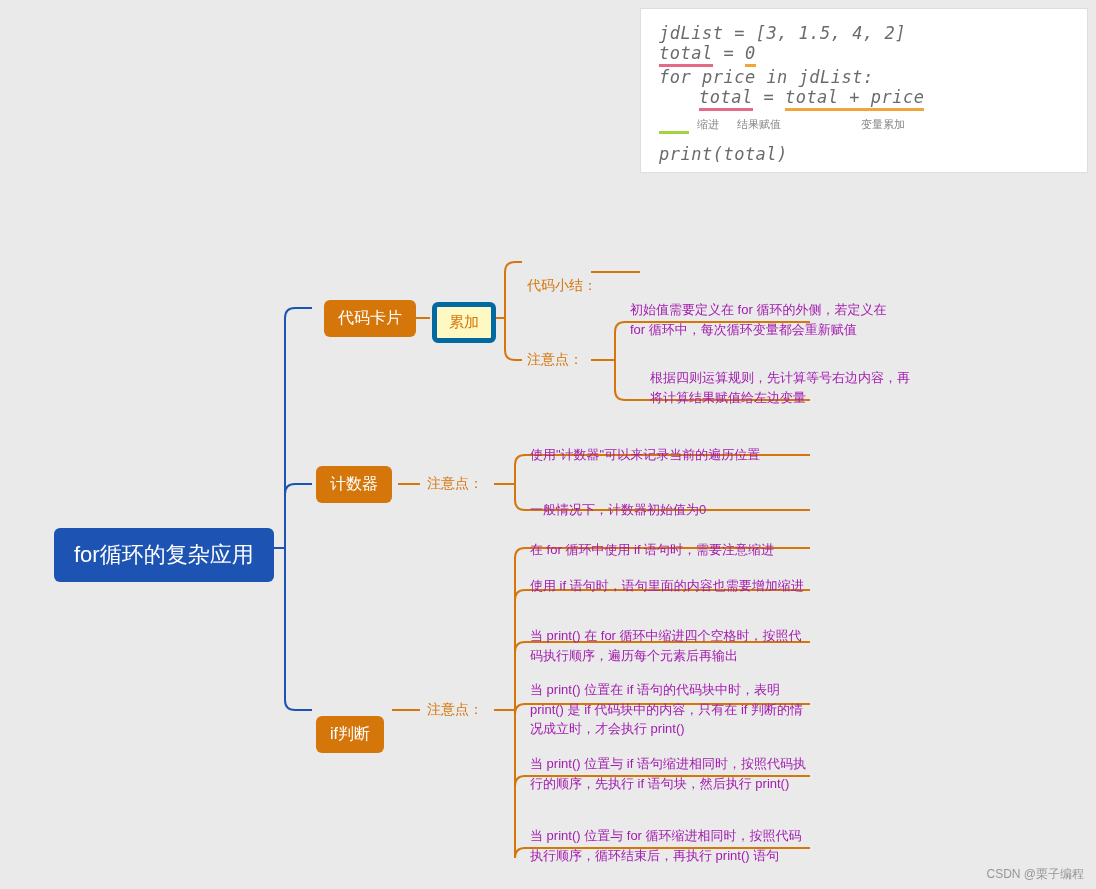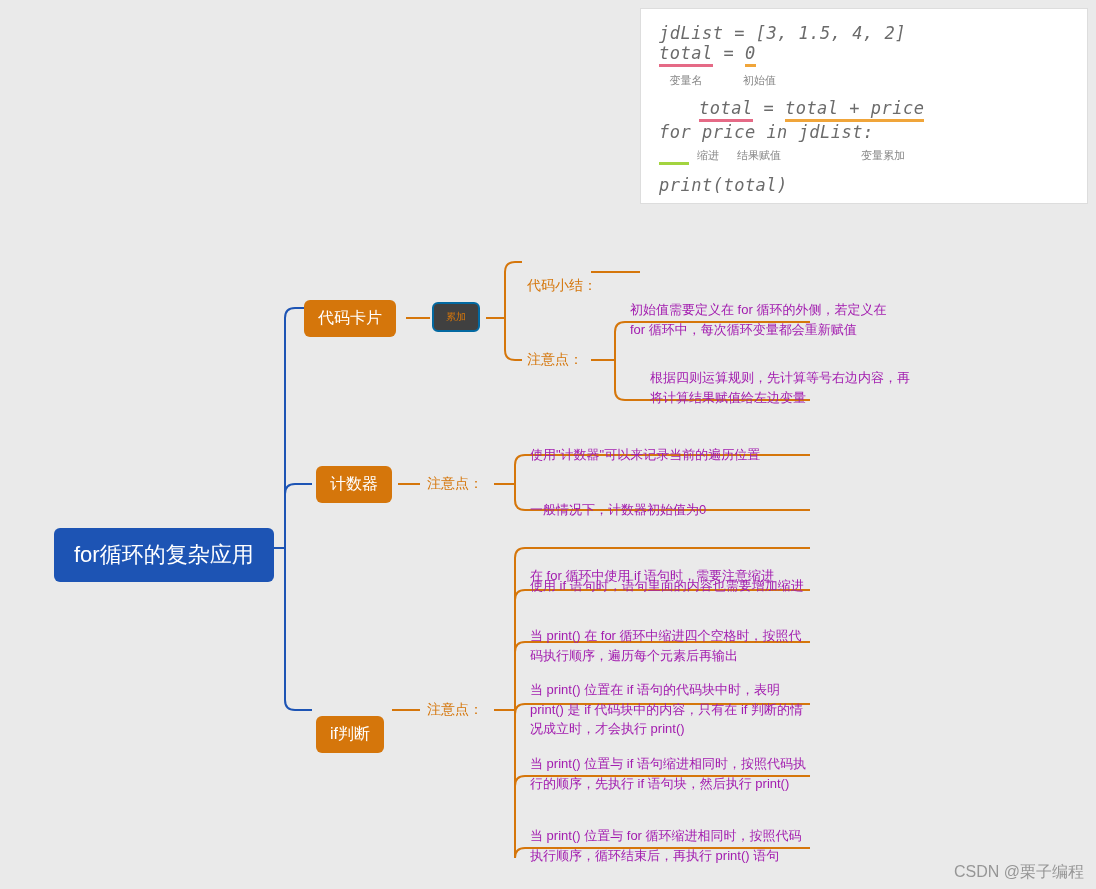--- a/index.html
+++ b/index.html
@@ -29,24 +29,24 @@
     font-size: 22px;
     padding: 12px 20px;
   }
   .branch {
     background: #d5760b;
     color: #fff;
     font-size: 16px;
     padding: 8px 14px;
   }
   .subbranch {
-    border: 2px solid #0369a1;
+    border: 5px solid #0369a1;
     color: #d5760b;
-    font-size: 10px;
-    background: #404040;
+    font-size: 15px;
+    background: #fef9c3;
   }
   .label {
     position: absolute;
     color: #d5760b;
     font-size: 14px;
     white-space: nowrap;
   }
   .leaf {
     position: absolute;
     color: #a21caf;
@@ -74,21 +74,21 @@
   .u-pink   { border-color: #e56a86; }
   .u-orange { border-color: #f0a53a; }
   .u-green  { border-color: #a3d43f; }
   .anno-row { font-size: 11px; color: #888; padding: 6px 0 10px 0; white-space: pre; font-family: "Microsoft YaHei", sans-serif;}
   .anno-row span { display:inline-block; }
 
   .watermark {
     position: absolute;
     right: 12px;
     bottom: 6px;
-    font-size: 16px;
+    font-size: 12px;
     color: rgba(80,80,80,0.55);
   }
 </style>
 </head>
 <body>
 
 <svg viewBox="0 0 1096 889">
   <g stroke="#1d54b4" stroke-width="2" fill="none">
 
     <path d="M265 548 H285 V318 Q285 308 295 308 H312"></path>
@@ -118,43 +118,42 @@
     <path d="M494 710 H515 V652 Q515 642 525 642 H810"></path>
     <path d="M494 710 H515 V714 Q515 704 525 704 H810"></path>
     <path d="M494 710 H515 V786 Q515 776 525 776 H810"></path>
     <path d="M494 710 H515 V858 Q515 848 525 848 H810"></path>
   </g>
 </svg>
 
 <div class="code-card" style="left:640px; top:8px; width:448px;">
   <div class="code-line"><span>jdList</span><span> = [</span><span>3</span><span>, </span><span>1.5</span><span>, </span><span>4</span><span>, </span><span>2</span><span>]</span></div>
   <div class="code-line"><span class="underline u-pink">total</span><span> = </span><span class="underline u-orange">0</span></div>
-  <div class="anno-row"><span style="width:54px;text-align:center;">变量名</span><span style="width:30px;"></span><span>初始值</span></div>
+  <div class="code-line"><span>for</span><span> price </span><span>in</span><span> jdList:</span></div>
   <div class="code-line indent1"><span class="underline u-pink">total</span><span> = </span><span class="underline u-orange">total + price</span></div>
-  <div class="code-line"><span>for</span><span> price </span><span>in</span><span> jdList:</span></div>
   <div class="anno-row"><span class="underline u-green" style="width:30px;border-bottom-width:3px;">&nbsp;</span><span style="width:8px;"></span><span>缩进</span><span style="width:18px;"></span><span>结果赋值</span><span style="width:80px;"></span><span>变量累加</span></div>
   <div class="code-line">print(total)</div>
 </div>
 
 <div class="node root" style="left:54px; top:528px;">for循环的复杂应用</div>
 
-<div class="node branch" style="left:304px; top:300px;">代码卡片</div>
+<div class="node branch" style="left:324px; top:300px;">代码卡片</div>
 <div class="node subbranch" style="left:432px; top:302px;">累加</div>
 <div class="label" style="left:527px; top:253px;margin-top:24px;">代码小结：</div>
 <div class="label" style="left:527px; top:351px;">注意点：</div>
 <div class="leaf" style="left:630px; top:300px; width:270px;">初始值需要定义在 for 循环的外侧，若定义在 for 循环中，每次循环变量都会重新赋值</div>
 <div class="leaf" style="left:650px; top:368px; width:270px;">根据四则运算规则，先计算等号右边内容，再将计算结果赋值给左边变量</div>
 
 <div class="node branch" style="left:316px; top:466px;">计数器</div>
 <div class="label" style="left:427px; top:475px;">注意点：</div>
 <div class="leaf" style="left:530px; top:445px; width:280px;">使用"计数器"可以来记录当前的遍历位置</div>
 <div class="leaf" style="left:530px; top:500px; width:280px;">一般情况下，计数器初始值为0</div>
 
 <div class="node branch" style="left:316px; top:692px;margin-top:24px;">if判断</div>
 <div class="label" style="left:427px; top:701px;">注意点：</div>
-<div class="leaf" style="left:530px; top:540px; width:280px;margin-top:26px;">在 for 循环中使用 if 语句时，需要注意缩进</div>
+<div class="leaf" style="left:530px; top:540px; width:280px;">在 for 循环中使用 if 语句时，需要注意缩进</div>
 <div class="leaf" style="left:530px; top:576px; width:280px;">使用 if 语句时，语句里面的内容也需要增加缩进</div>
 <div class="leaf" style="left:530px; top:626px; width:280px;">当 print() 在 for 循环中缩进四个空格时，按照代码执行顺序，遍历每个元素后再输出</div>
 <div class="leaf" style="left:530px; top:680px; width:290px;">当 print() 位置在 if 语句的代码块中时，表明 print() 是 if 代码块中的内容，只有在 if 判断的情况成立时，才会执行 print()</div>
 <div class="leaf" style="left:530px; top:754px; width:280px;">当 print() 位置与 if 语句缩进相同时，按照代码执行的顺序，先执行 if 语句块，然后执行 print()</div>
 <div class="leaf" style="left:530px; top:826px; width:290px;">当 print() 位置与 for 循环缩进相同时，按照代码执行顺序，循环结束后，再执行 print() 语句</div>
 
 <div class="watermark">CSDN @栗子编程</div>
 
 </body></html>

